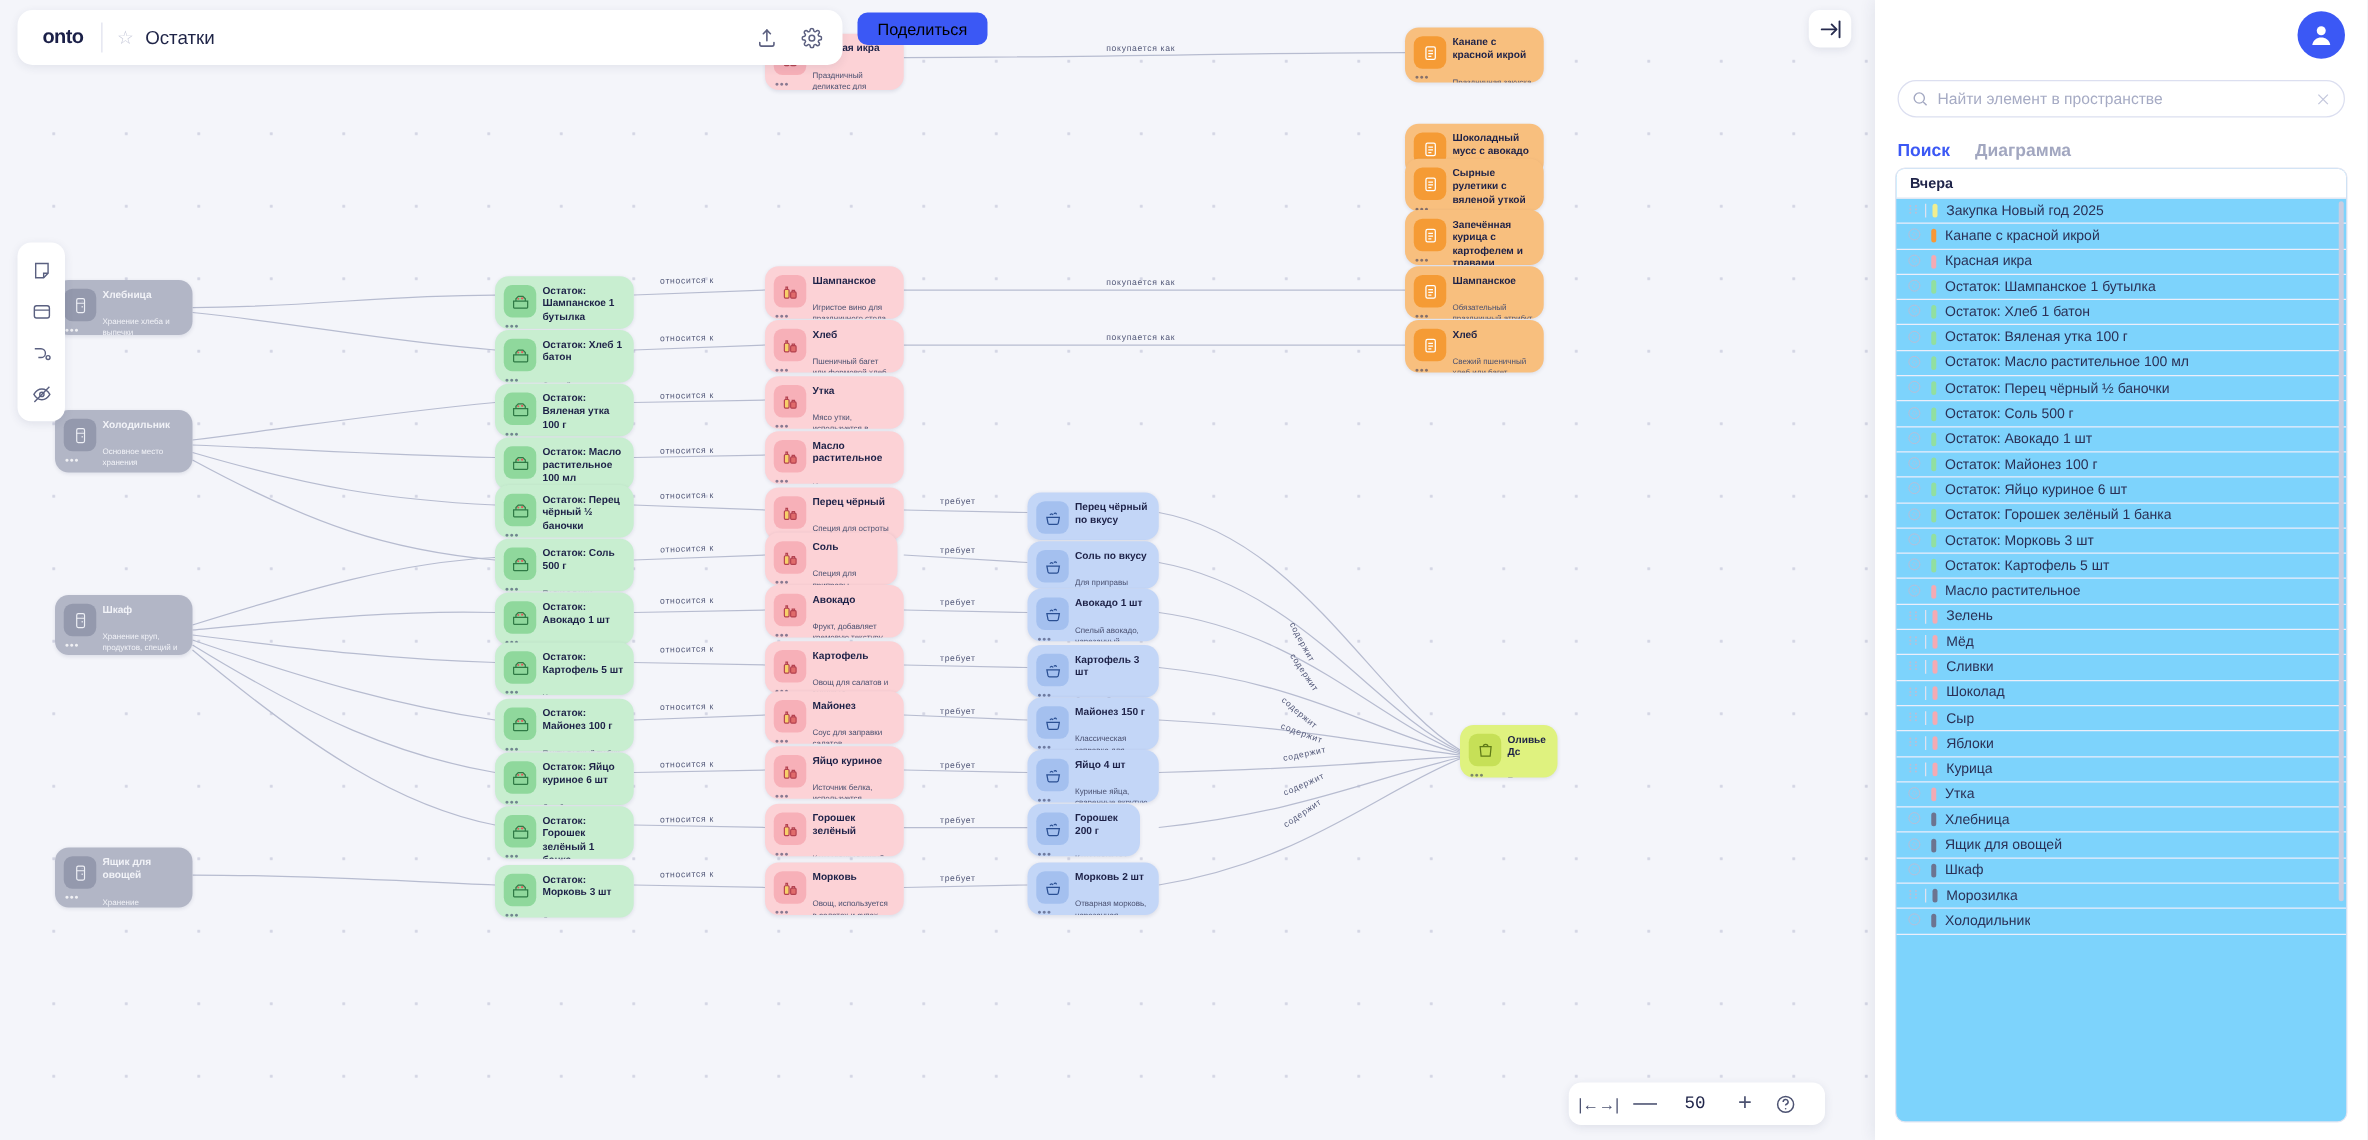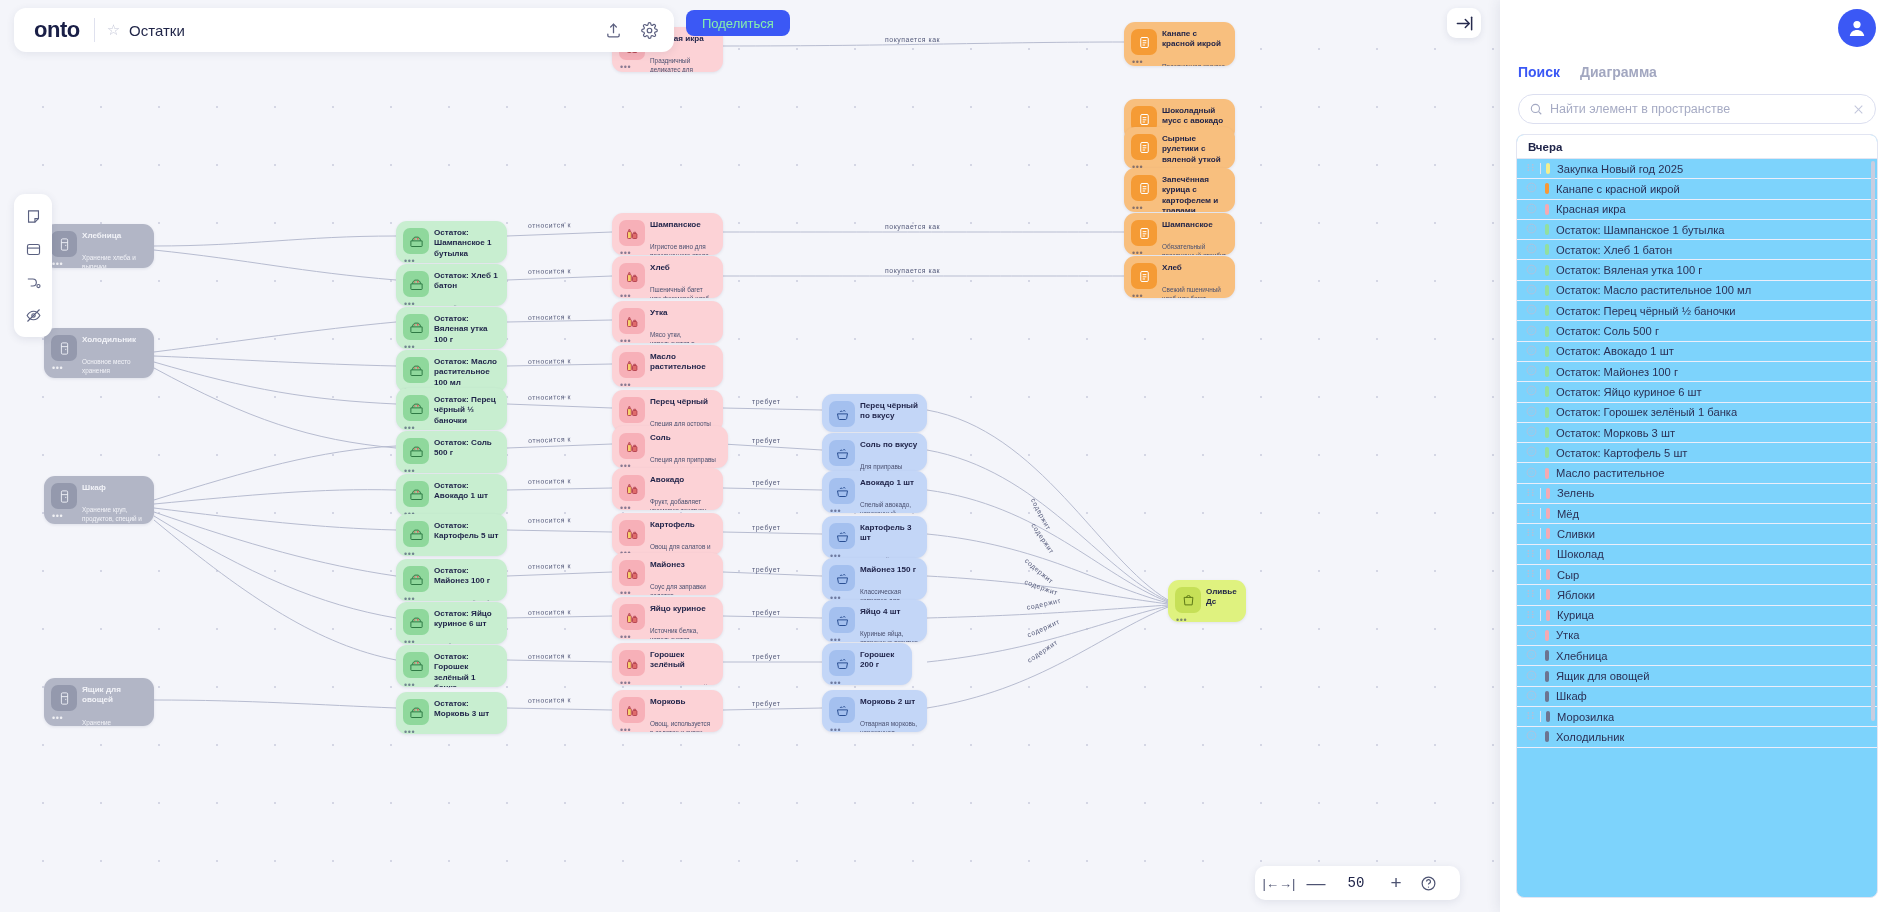--- a/index.html
+++ b/index.html
@@ -21,29 +21,29 @@
   }
   #edges { position: absolute; inset: 0; pointer-events: none; }
 
   
   #topbar {
     position: absolute; left: 14px; top: 8px; height: 44px; width: 660px;
     background: #fff; border-radius: 12px;
     box-shadow: 0 2px 8px rgba(40,50,90,.09);
     display: flex; align-items: center; padding: 0 12px; z-index: 40;
   }
-  #logo { font-weight: 800; font-size: 22px; color: #1a1f47; letter-spacing: -.5px; padding: 0 12px 0 8px; }
+  #logo { font-weight: 800; font-size: 16px; color: #1a1f47; letter-spacing: -.5px; padding: 0 12px 0 8px; }
   .vdiv { width: 1px; height: 24px; background: #dfe1ee; margin: 0 12px 0 2px; }
   #star { color: #c4c7d8; font-size: 15px; margin-right: 9px; }
   #doctitle { font-size: 15px; color: #1f2447; flex: 1; }
   .tb-icon { width: 26px; height: 26px; margin-left: 10px; color: #5c6080; display:flex; align-items:center; justify-content:center; }
   #sharebtn {
     position: absolute; left: 686px; top: 10px;
     height: 26px; padding: 4px 16px; border-radius: 8px;
-    background: #3b58f5; color: #86efac; font-size: 13px; font-weight: 500;
+    background: #3b58f5; color: #000000; font-size: 13px; font-weight: 500;
     display: flex; align-items: center; justify-content: center; z-index: 40;
     border: none; cursor: pointer;
   }
 
   
   #rail {
     position: absolute; left: 14px; top: 194px; width: 38px;
     background: #fff; border-radius: 11px; padding: 7px 0;
     box-shadow: 0 2px 8px rgba(40,50,90,.10); z-index: 35;
     display: flex; flex-direction: column; align-items: center; gap: 3px;
@@ -489,21 +489,21 @@
               <rect x="4" y="9" width="6" height="11" rx="1.3" fill="#f7d06a" stroke="#b3424f"></rect>
               <path d="M6 9V6h2v3"></path>
               <rect x="12" y="12" width="7" height="8" rx="1.3" fill="#e06b6b" stroke="#b3424f"></rect>
               <path d="M14 12v-2h3v2"></path>
             </svg>
           </div>
           <div class="ttl">Перец чёрный</div>
           <div class="dots">•••</div>
           <div class="sub">Специя для остроты</div>
         </div>
-        <div class="node pink" style="left: 612px; top: 426px; width: 116px; height: 42px;">
+        <div class="node pink" style="left: 612px; top: 426px; width: 106px; height: 42px;">
           <div class="ico">
             <svg width="15" height="15" viewBox="0 0 24 24" fill="none" stroke="#b3424f" stroke-width="1.5">
               <rect x="4" y="9" width="6" height="11" rx="1.3" fill="#f7d06a" stroke="#b3424f"></rect>
               <path d="M6 9V6h2v3"></path>
               <rect x="12" y="12" width="7" height="8" rx="1.3" fill="#e06b6b" stroke="#b3424f"></rect>
               <path d="M14 12v-2h3v2"></path>
             </svg>
           </div>
           <div class="ttl">Соль</div>
           <div class="dots">•••</div>
@@ -866,40 +866,40 @@
   <div id="sidebar">
     <div id="sb-top">
       <div id="avatar">
         <svg width="24" height="24" viewBox="0 0 24 24" fill="#fff">
             <circle cx="12" cy="8.6" r="3.6"></circle>
             <path d="M4.8 20c.6-4 3.7-6 7.2-6s6.6 2 7.2 6z"></path>
           </svg>
       </div>
     </div>
 
-    <div id="sb-tabs">
-      <div class="sb-tab active">Поиск</div>
-      <div class="sb-tab">Диаграмма</div>
-    </div>
-
     <div id="searchwrap">
       <div id="searchbox">
         <span style="display:flex;margin-right:7px;color:#a3a8c2;">
           <svg width="14" height="14" viewBox="0 0 24 24" fill="none" stroke="currentColor" stroke-width="1.9">
               <circle cx="11" cy="11" r="7"></circle>
               <path d="M16.5 16.5 21 21"></path>
             </svg>
         </span>
         <input value="" placeholder="Найти элемент в пространстве" style="">
         <span style="display:flex;color:#c3c7dc;">
           <svg width="13" height="13" viewBox="0 0 24 24" fill="none" stroke="currentColor" stroke-width="1.9">
               <path d="M5 5l14 14M19 5 5 19"></path>
             </svg>
         </span>
       </div>
+    </div>
+
+    <div id="sb-tabs">
+      <div class="sb-tab active">Поиск</div>
+      <div class="sb-tab">Диаграмма</div>
     </div>
 
     <div id="listwrap">
       <div id="listhead">Вчера</div>
       <div id="list">
           <div class="row">
             <span class="handle"><svg width="9" height="9" viewBox="0 0 12 12" fill="currentColor">
                 <circle cx="3" cy="2.5" r="1.1"></circle>
                 <circle cx="9" cy="2.5" r="1.1"></circle>
                 <circle cx="3" cy="6" r="1.1"></circle>

